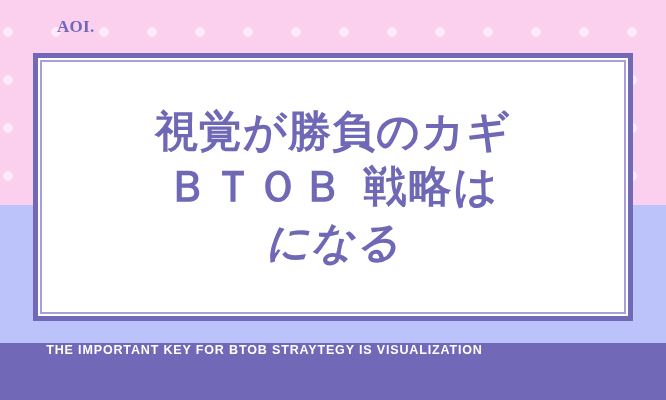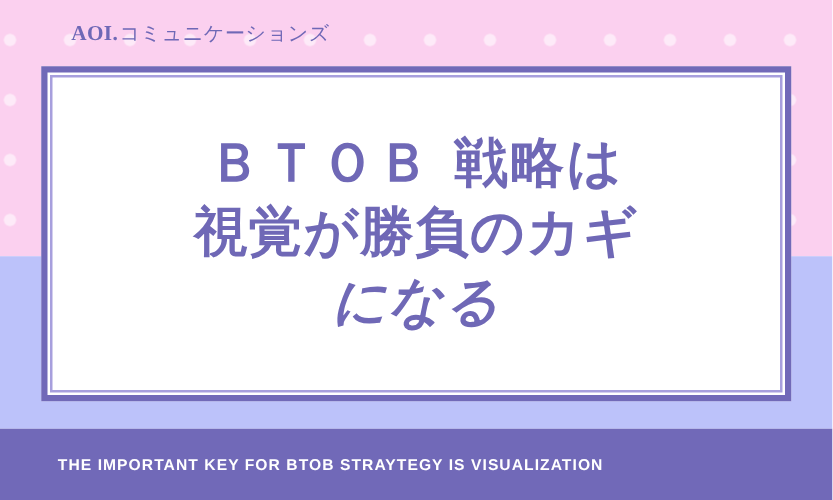--- a/index.html
+++ b/index.html
@@ -121,21 +121,21 @@
   .headline-line-3 { letter-spacing: 1px; font-style: italic; }
 
   
   .footer-strip {
     position: absolute;
     left: 0;
     top: 343px;
     width: 529px;
     height: 57px;
     display: flex;
-    align-items: center;
+    align-items: flex-start;
     justify-content: center;
   }
   .footer-text {
     font-family: "Liberation Sans", "DejaVu Sans", sans-serif;
     font-weight: bold;
     font-size: 12.5px;
     color: #ffffff;
     letter-spacing: 0.85px;
     white-space: nowrap;
   }
@@ -146,27 +146,26 @@
 <div id="poster">
 
   <div class="band band-pink"></div>
   <div class="band band-periwinkle"></div>
   <div class="band band-footer"></div>
 
   <div class="dots"></div>
 
   <div class="masthead">
     <span class="masthead-brand">AOI.</span>
-    <span class="masthead-name">コミュニケーションズ</span>
   </div>
 
   <div class="card">
     <div class="card-inner">
+      <p class="headline headline-line-2">視覚が勝負のカギ</p>
       <p class="headline headline-line-1">ＢＴＯＢ 戦略は</p>
-      <p class="headline headline-line-2">視覚が勝負のカギ</p>
       <p class="headline headline-line-3">になる</p>
     </div>
   </div>
 
   <div class="footer-strip">
     <span class="footer-text">THE IMPORTANT KEY FOR BTOB STRAYTEGY IS VISUALIZATION</span>
   </div>
 
 </div>
 

